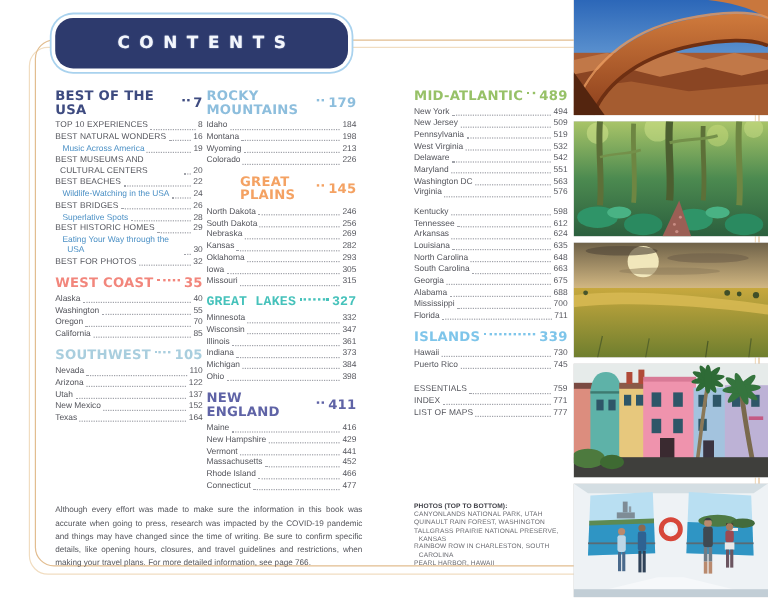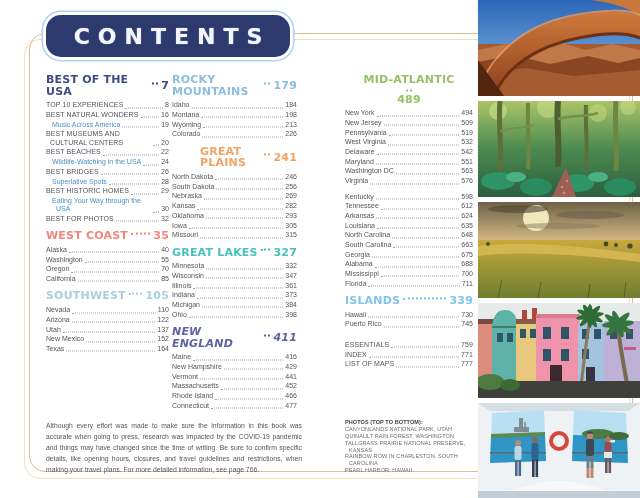--- a/index.html
+++ b/index.html
@@ -12,21 +12,21 @@
   .border-echo{position:absolute;left:24px;top:39px;width:604px;height:438px;
     border:1.5px solid #f1ddc1;border-radius:16px;z-index:1;}
   .border-main{position:absolute;left:29px;top:33px;width:602px;height:437px;
     border:1.5px solid #e2bd90;border-radius:16px;z-index:2;}
 
   
   .badge{position:absolute;left:46px;top:15px;width:244px;height:42px;background:#2d3a6d;
     border-radius:15px;display:flex;align-items:center;justify-content:center;z-index:4;
     box-shadow:0 0 0 3px #ffffff,0 0 0 4.5px #a9d2ee;}
   .badge-text{color:#f3f6fc;font-family:"DejaVu Sans",sans-serif;font-weight:bold;
-    font-size:22px;letter-spacing:8px;padding-left:8px;
+    font-size:14px;letter-spacing:8px;padding-left:8px;
     text-shadow:0 0 1px #cdd8f0;}
 
   
   .col{position:absolute;top:74px;z-index:3;}
   .col1{left:46px;width:123px;}
   .col2{left:172px;width:125px;}
   .col3{left:345px;width:128px;}
 
   .section{margin-bottom:7px;}
   .gap-before{margin-top:12px;}
@@ -226,21 +226,21 @@
         <div class="row plain">
           <span class="lbl">Colorado</span>
           <span class="dots"></span>
           <span class="num">226</span>
         </div>
       </div>
       <div class="section">
         <div class="sec-head" style="color: rgb(244, 162, 99); margin-left: 28px;">
           <span class="sh-lbl">GREAT PLAINS</span>
           <span class="sh-dots"></span>
-          <span class="sh-num">241</span>
+          <span class="sh-num">145</span>
         </div>
         <div class="row plain">
           <span class="lbl">North Dakota</span>
           <span class="dots"></span>
           <span class="num">246</span>
         </div>
         <div class="row plain">
           <span class="lbl">South Dakota</span>
           <span class="dots"></span>
           <span class="num">256</span>
@@ -265,21 +265,21 @@
           <span class="dots"></span>
           <span class="num">305</span>
         </div>
         <div class="row plain">
           <span class="lbl">Missouri</span>
           <span class="dots"></span>
           <span class="num">315</span>
         </div>
       </div>
       <div class="section">
-        <div class="sec-head" style="color: rgb(70, 194, 187);">
+        <div class="sec-head" style="color: rgb(70, 194, 187); font-family: Liberation Mono, monospace;">
           <span class="sh-lbl">GREAT LAKES</span>
           <span class="sh-dots"></span>
           <span class="sh-num">327</span>
         </div>
         <div class="row plain">
           <span class="lbl">Minnesota</span>
           <span class="dots"></span>
           <span class="num">332</span>
         </div>
         <div class="row plain">
@@ -302,21 +302,21 @@
           <span class="dots"></span>
           <span class="num">384</span>
         </div>
         <div class="row plain">
           <span class="lbl">Ohio</span>
           <span class="dots"></span>
           <span class="num">398</span>
         </div>
       </div>
       <div class="section">
-        <div class="sec-head" style="color: rgb(95, 99, 166); font-style: italic;">
+        <div class="sec-head" style="color: rgb(95, 99, 166);">
           <span class="sh-lbl">NEW ENGLAND</span>
           <span class="sh-dots"></span>
           <span class="sh-num">411</span>
         </div>
         <div class="row plain">
           <span class="lbl">Maine</span>
           <span class="dots"></span>
           <span class="num">416</span>
         </div>
         <div class="row plain">
@@ -341,21 +341,21 @@
         </div>
         <div class="row plain">
           <span class="lbl">Connecticut</span>
           <span class="dots"></span>
           <span class="num">477</span>
         </div>
       </div>
     </div>
   <div class="col col3">
       <div class="section">
-        <div class="sec-head" style="color: rgb(151, 193, 103); flex-direction: column;">
+        <div class="sec-head" style="color: rgb(151, 193, 103);">
           <span class="sh-lbl">MID-ATLANTIC</span>
           <span class="sh-dots"></span>
           <span class="sh-num">489</span>
         </div>
         <div class="row plain">
           <span class="lbl">New York</span>
           <span class="dots"></span>
           <span class="num">494</span>
         </div>
         <div class="row plain">

